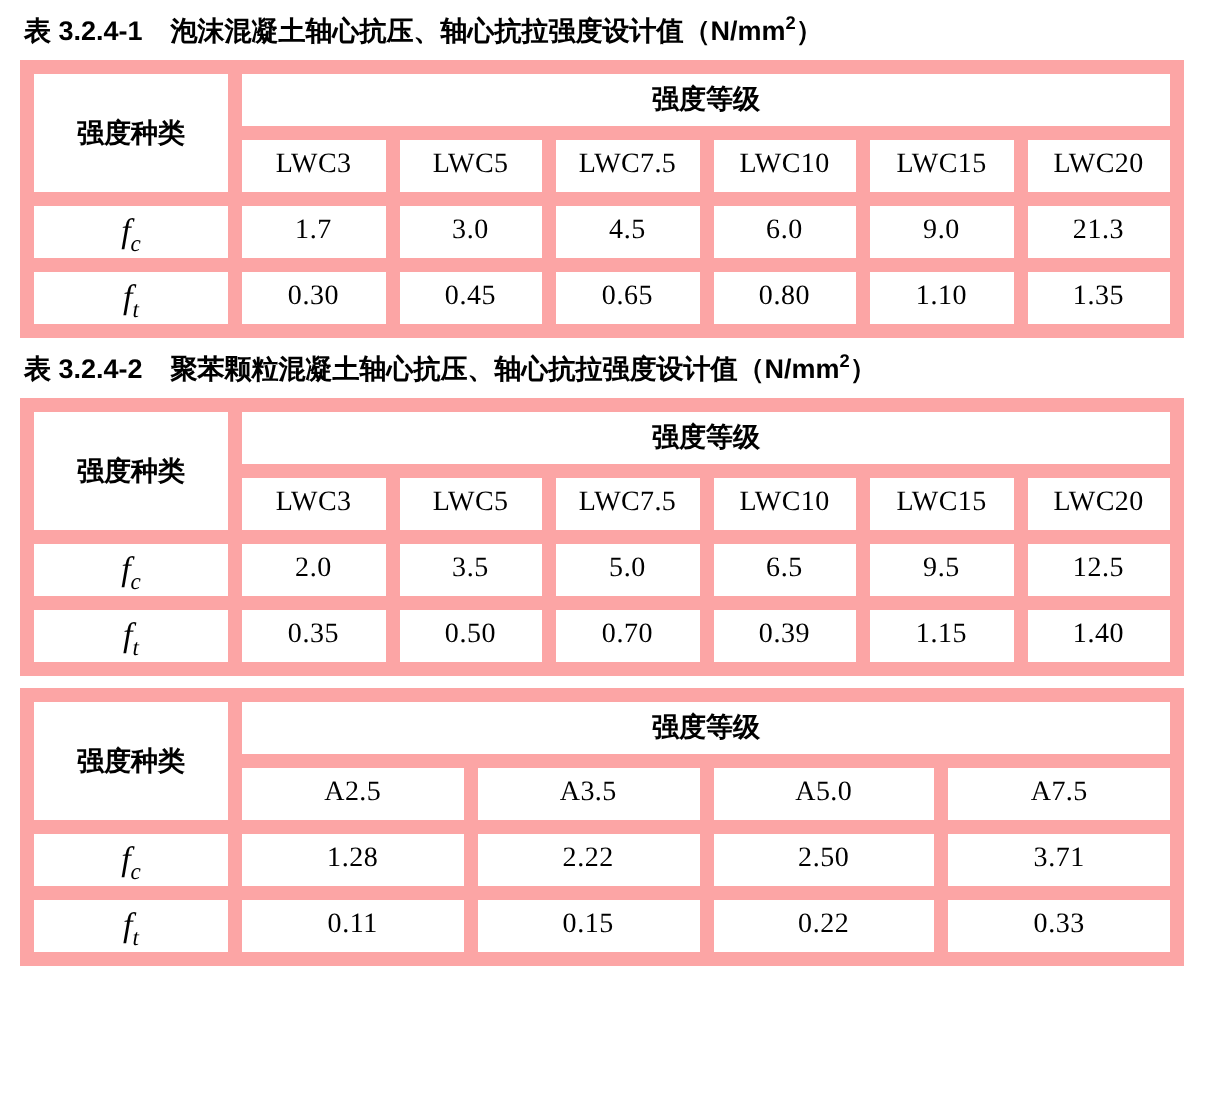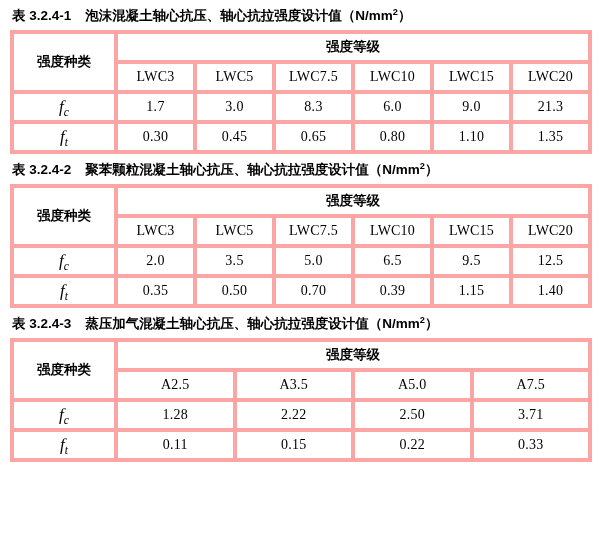--- a/index.html
+++ b/index.html
@@ -52,21 +52,21 @@
     vertical-align: sub;
     line-height: 0;
   }
   table.data {
     border-collapse: collapse;
     width: 582px;
     table-layout: fixed;
     background: #fff;
   }
   table.data td {
-    border: 4px solid #fca5a5;
+    border: 7px solid #fca5a5;
     text-align: center;
     vertical-align: middle;
     font-size: 14px;
     height: 26px;
     padding: 0;
     margin-top: 27px;
   }
   table.data td.hdr {
     font-family: "Liberation Sans", "DejaVu Sans", sans-serif;
     font-weight: bold;
@@ -123,21 +123,21 @@
           <td class="grade-hdr">LWC5</td>
           <td class="grade-hdr">LWC7.5</td>
           <td class="grade-hdr">LWC10</td>
           <td class="grade-hdr">LWC15</td>
           <td class="grade-hdr">LWC20</td>
         </tr>
         <tr>
           <td class="rowlabel"><span>f</span><sub>c</sub></td>
           <td class="val">1.7</td>
           <td class="val">3.0</td>
-          <td class="val">8.3</td>
+          <td class="val">4.5</td>
           <td class="val">6.0</td>
           <td class="val">9.0</td>
           <td class="val">21.3</td>
         </tr>
         <tr>
           <td class="rowlabel"><span>f</span><sub>t</sub></td>
           <td class="val">0.30</td>
           <td class="val">0.45</td>
           <td class="val">0.65</td>
           <td class="val">0.80</td>
@@ -191,23 +191,20 @@
           <td class="val">0.70</td>
           <td class="val">0.39</td>
           <td class="val">1.15</td>
           <td class="val">1.40</td>
         </tr>
       </tbody>
     </table>
   </div>
 
   <div class="tbl-block">
-    <div class="caption">
-      <span class="cap-num">表 3.2.4-3</span><span class="cap-gap"></span><span>蒸压加气混凝土轴心抗压、轴心抗拉强度设计值</span><span class="cap-unit"><span>（N/mm</span><sup>2</sup><span>）</span></span>
-    </div>
     <table class="data">
       <colgroup>
         <col class="kind-col">
         <col>
           <col>
           <col>
           <col>
       </colgroup>
       <tbody>
         <tr>

